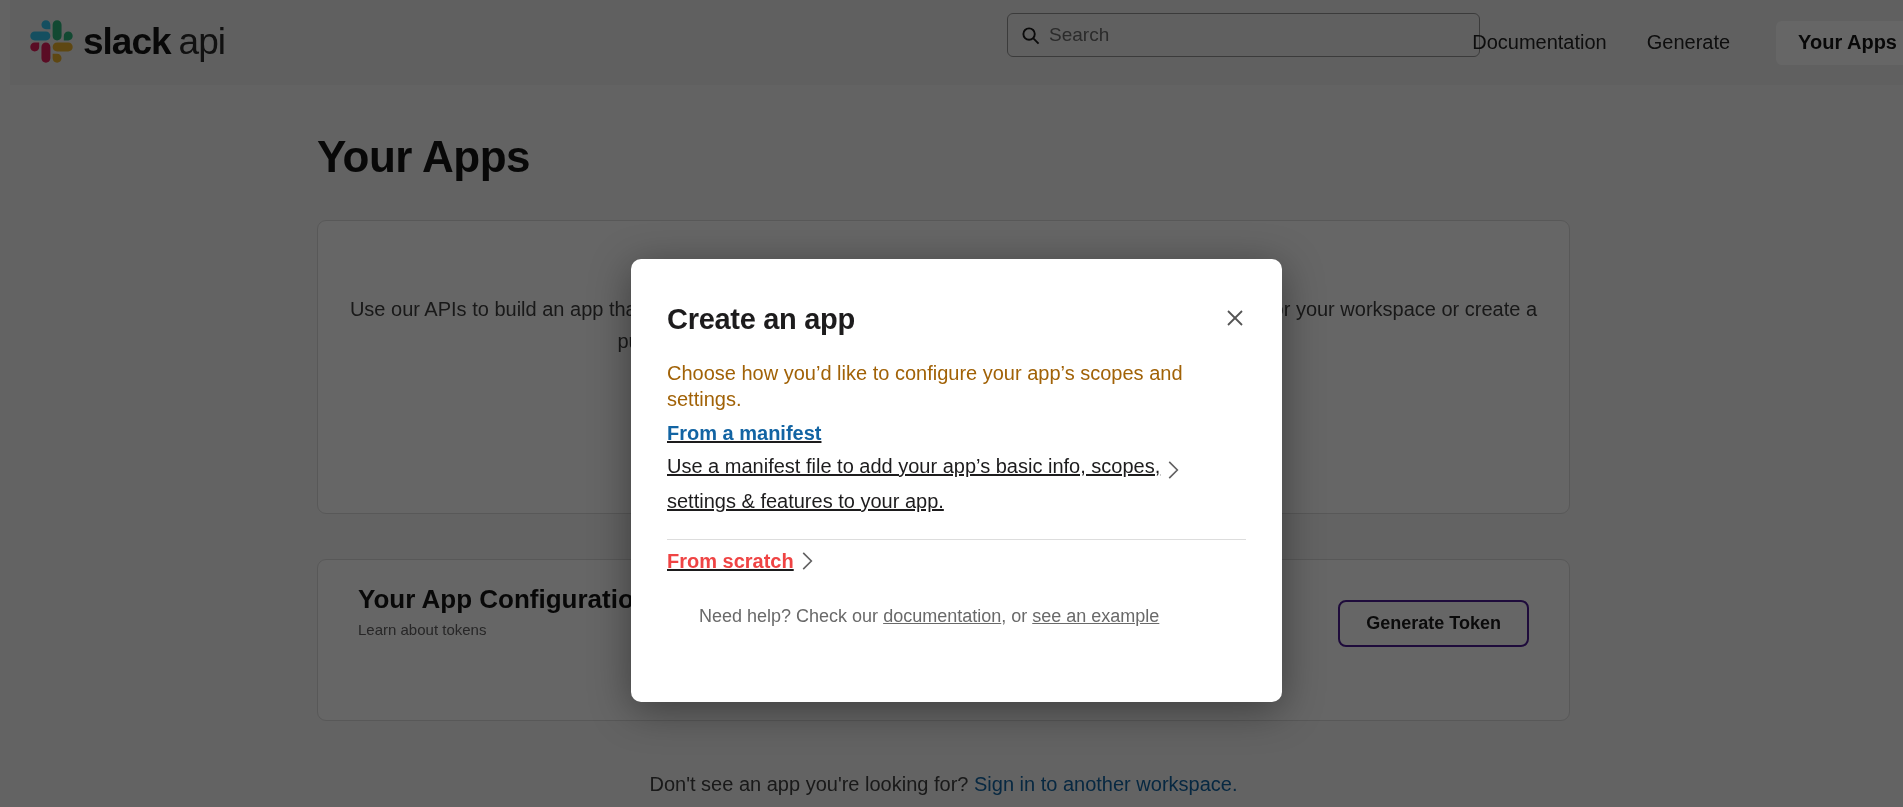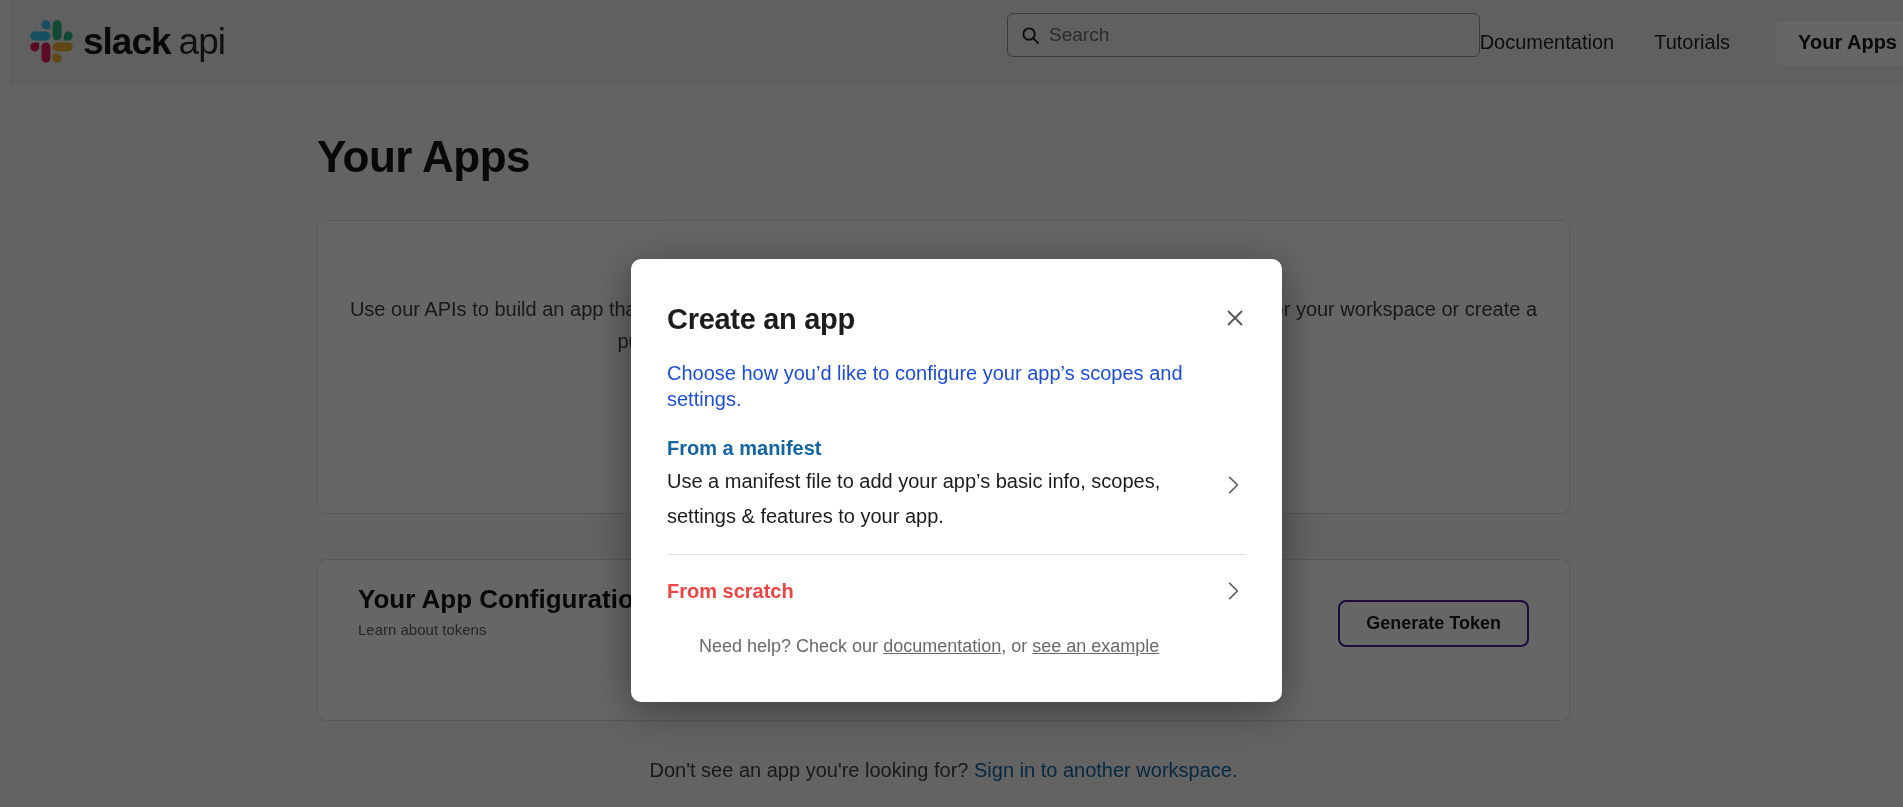--- a/index.html
+++ b/index.html
@@ -65,40 +65,40 @@
   .tokens-card { margin-top: 45px; height: 162px; position: relative; padding: 24px 40px; }
   .tokens-title { font-size: 26px; font-weight: 700; color: #161616; }
   .tokens-link { display: inline-block; margin-top: 6px; font-size: 15px; color: #616061; cursor: pointer; }
   .generate-btn {
     position: absolute; right: 40px; top: 40px;
     background: #fff; border: 2px solid #4c1d95; border-radius: 8px;
     padding: 11px 26px; font-family: inherit;
     font-size: 18px; font-weight: 700; color: #1d1c1d; cursor: pointer;
   }
 
-  .bottom-line { margin-top: 38px; text-align: center; font-size: 20px; color: #3f3f3f; }
+  .bottom-line { margin-top: 52px; text-align: center; font-size: 20px; color: #3f3f3f; }
   .bottom-line a { color: #1264a3; text-decoration: none; cursor: pointer; }
 
   
   .overlay {
     position: absolute; inset: 0; width: 1903px; height: 807px;
     background: rgba(0, 0, 0, 0.6); z-index: 20;
   }
   .modal {
     position: absolute; left: 631px; top: 259px; width: 651px; height: 443px;
     background: #ffffff; border-radius: 10px;
     box-shadow: 0 8px 40px rgba(0, 0, 0, 0.4);
     padding: 43px 36px; z-index: 30;
   }
   .modal-head { display: flex; justify-content: space-between; align-items: flex-start; }
   .modal-title { font-size: 29px; font-weight: 700; line-height: 34px; color: #1d1c1d; letter-spacing: -0.3px; }
   .modal-close { background: none; border: none; padding: 0; margin-top: 5px; cursor: pointer; line-height: 0; }
-  .modal-sub { margin-top: 24px; font-size: 20px; line-height: 26px; color: #1d4ed8; }
-
-  .option-row { margin-top: 23px; display: flex; justify-content: space-between; align-items: center; cursor: pointer; }
+  .modal-sub { margin-top: 24px; font-size: 20px; line-height: 26px; color: #a16207; }
+
+  .option-row { margin-top: 8px; display: flex; align-items: center; cursor: pointer; text-decoration: underline; }
   .option-text { max-width: 505px; }
   .option-title { font-size: 20px; font-weight: 700; line-height: 26px; }
   .option-title.blue { color: #1264a3; }
   .option-title.dark { color: #ef4444; }
   .option-desc { margin-top: 3px; font-size: 20px; line-height: 35px; color: #1d1c1d; white-space: pre-line; }
   .option-divider { border: none; border-top: 1px solid #dddddd; margin: 20px 0 0 0; }
 
   .modal-help { margin-top: 30px; font-size: 18px; line-height: 24px; color: #696969; margin-left: 32px; }
   .modal-help a { color: #696969; text-decoration: underline; cursor: pointer; }
 
@@ -125,21 +125,21 @@
       <svg width="19" height="19" viewBox="0 0 20 20" fill="none" stroke="#1d1c1d" stroke-width="2">
         <circle cx="8.5" cy="8.5" r="6"></circle>
         <line x1="13" y1="13" x2="18.5" y2="18.5"></line>
       </svg>
     </span>
     <input type="text" placeholder="Search" style="">
   </div>
 
   <nav class="top-nav">
     <span class="nav-link">Documentation</span>
-    <span class="nav-link">Tutorials</span>
+    <span class="nav-link">Generate</span>
     <span class="nav-pill">Your Apps</span>
   </nav>
 </header>
 
 <main class="page">
   <div class="content-col">
     <h1 class="page-title">Your Apps</h1>
 
     <section class="card empty-card">
       <p>Use our APIs to build an app that makes people's working lives better. You can create an app that's just for your workspace or create a

